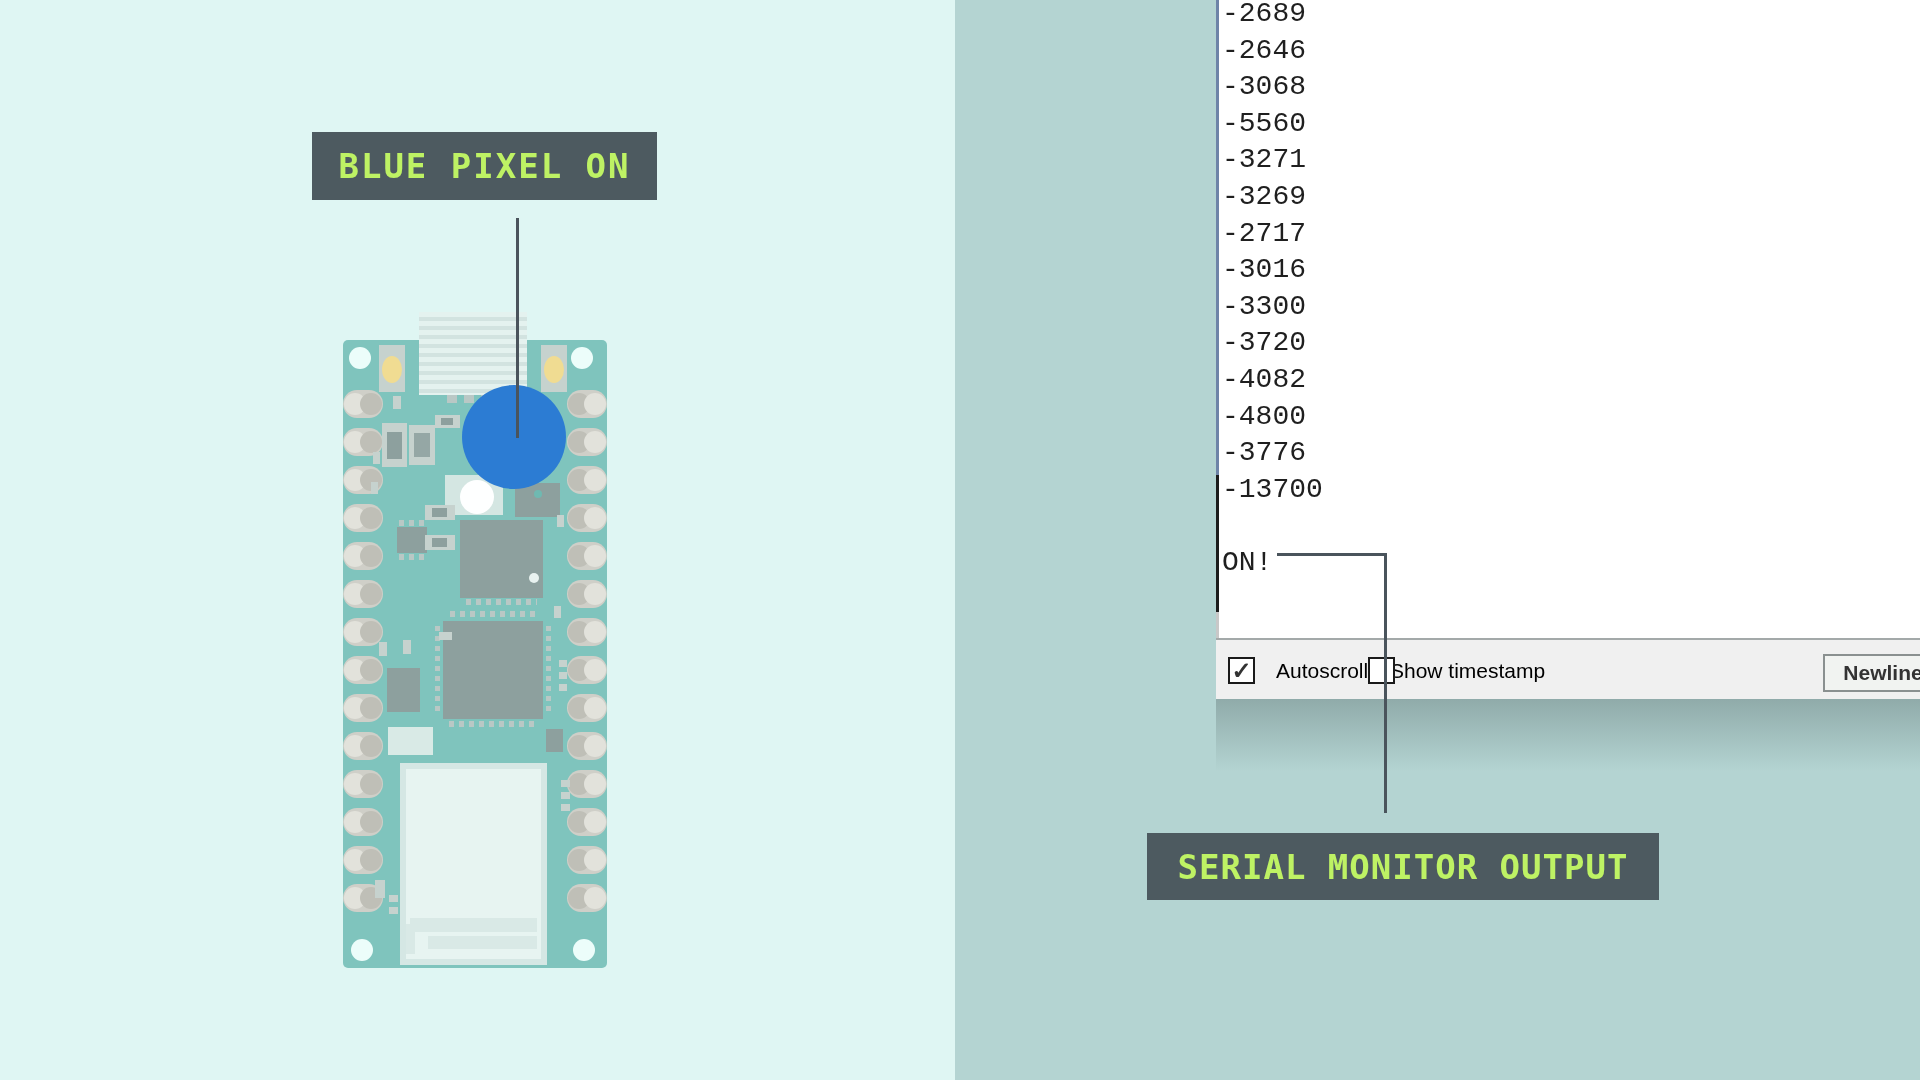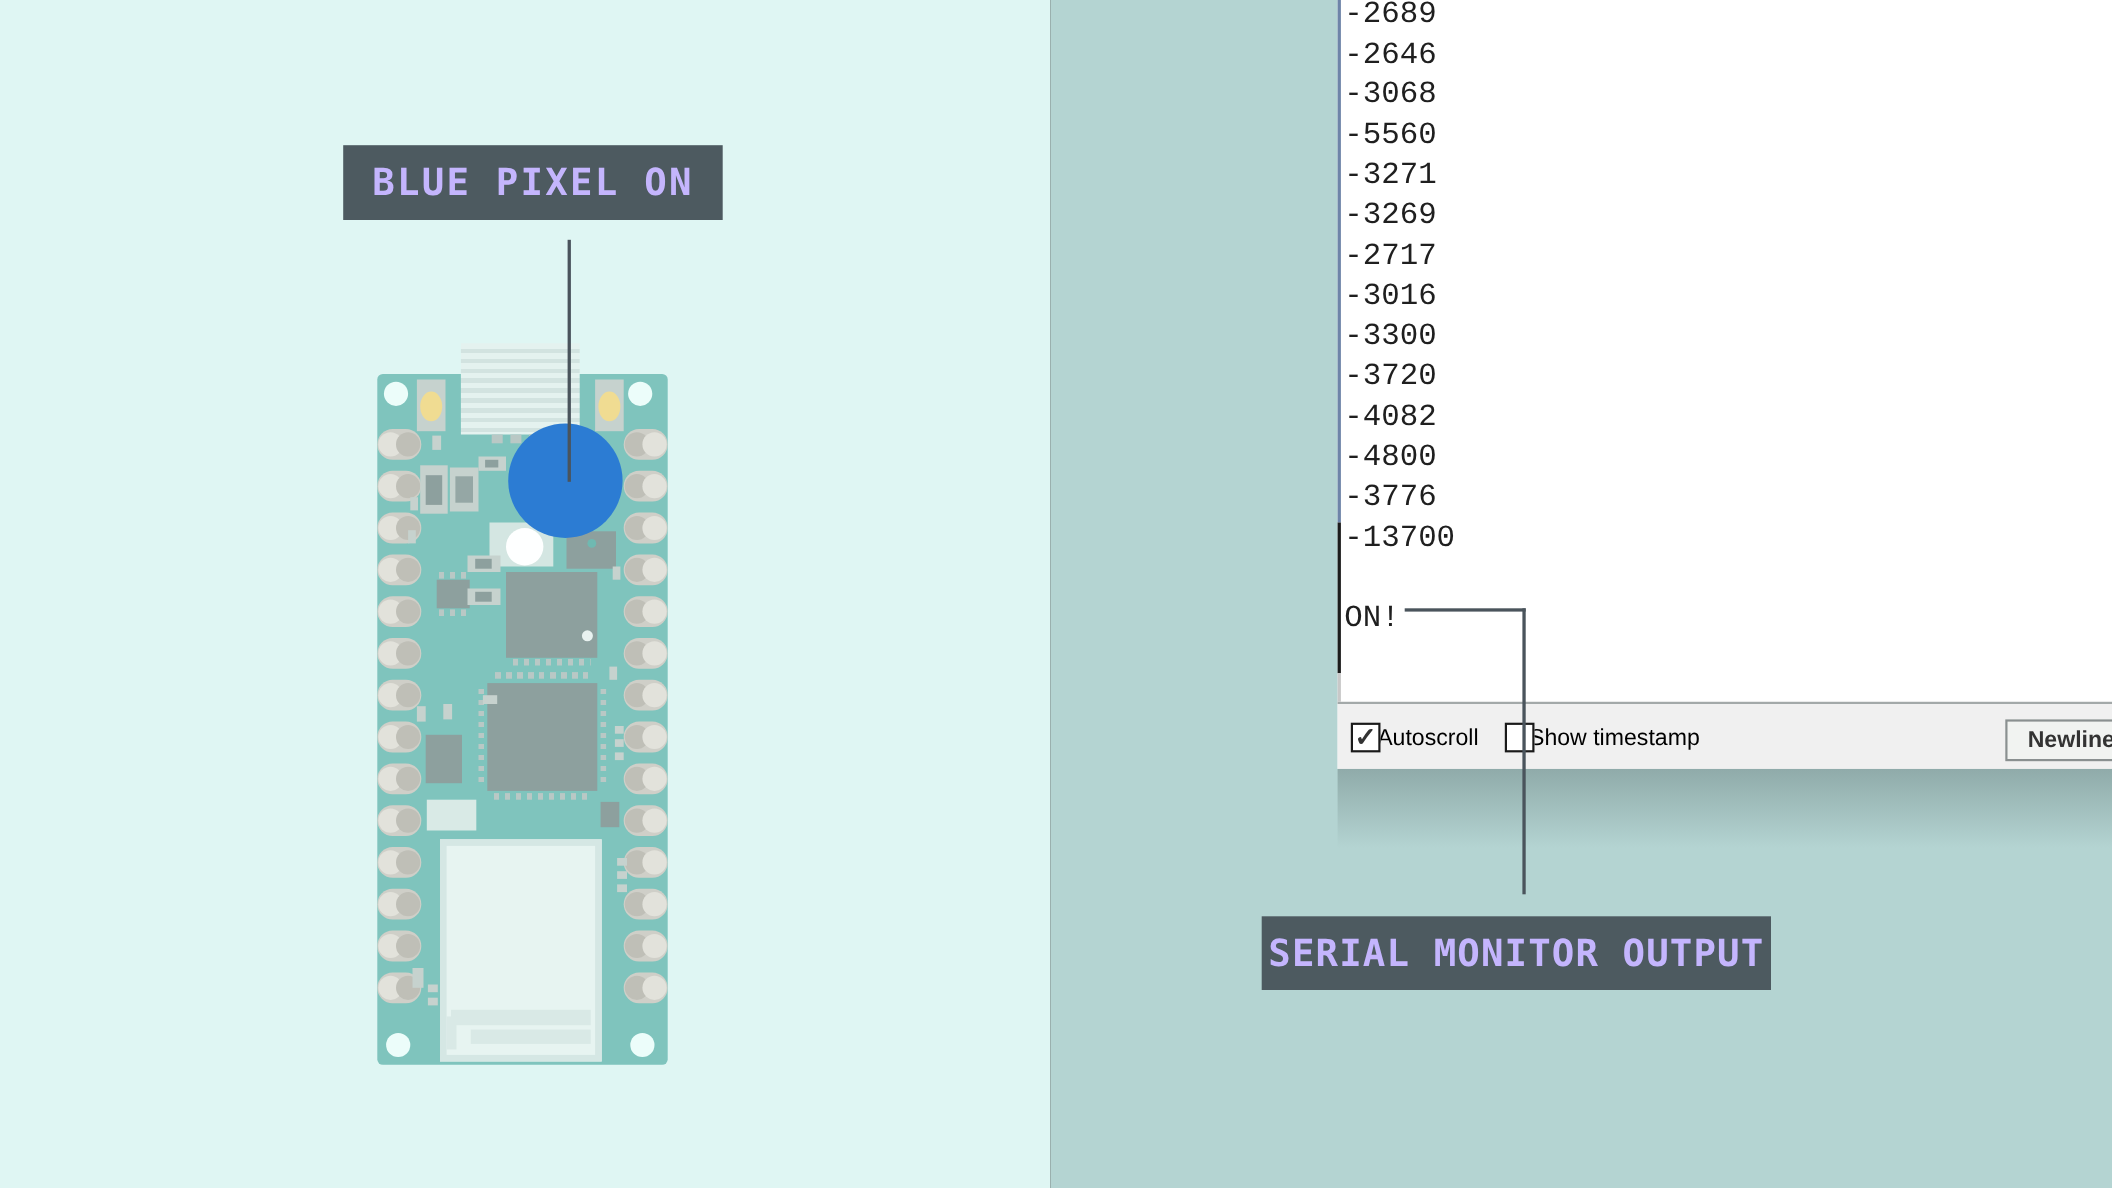--- a/index.html
+++ b/index.html
@@ -3,24 +3,24 @@
 <meta charset="utf-8">
 <style>
   html,body{margin:0;padding:0;background:#222;}
   #screen{position:relative;width:1920px;height:1080px;overflow:hidden;
           font-family:"Liberation Sans",sans-serif;}
   
   .bg-left {position:absolute;left:0;top:0;width:955px;height:1080px;background:#dff6f3;}
   .bg-right{position:absolute;left:955px;top:0;width:965px;height:1080px;background:#b4d4d2;}
 
   
-  .callout{position:absolute;background:#4d5a60;color:#c4b5fd;display:flex;align-items:center;justify-content:center;
+  .callout{position:absolute;background:#4d5a60;color:#bef264;display:flex;align-items:center;justify-content:center;
            font-family:"DejaVu Sans Mono",monospace;font-weight:bold;font-size:34px;letter-spacing:2px;z-index:4;}
   #label-blue-pixel{left:312px;top:132px;width:345px;height:68px;}
-  #label-serial-out{left:1147px;top:833px;width:463px;height:67px;letter-spacing:1px;}
+  #label-serial-out{left:1147px;top:833px;width:512px;height:67px;letter-spacing:1px;}
   .ann-line{position:absolute;background:#4a545c;z-index:5;}
   #line-a    {left:516px;top:218px;width:3px;height:220px;}
   #line-b-h  {left:1277px;top:553px;width:110px;height:3px;}
   #line-b-v  {left:1384px;top:553px;width:3px;height:260px;}
 
   
   #board{position:absolute;left:343px;top:340px;width:264px;height:628px;background:#7fc4bd;border-radius:5px;z-index:2;}
   .hole{position:absolute;width:22px;height:22px;border-radius:50%;background:#ecfdfa;}
   .ledpad{position:absolute;width:26px;height:47px;background:#c6d2ce;}
   .yled{position:absolute;width:20px;height:27px;border-radius:50%;background:#f0dc92;}
@@ -48,21 +48,21 @@
   #edge3{top:612px;height:26px;background:#c8c8c8;}
   #serial-text{position:absolute;left:6px;top:-4px;font-family:"Liberation Mono",monospace;
        font-size:28px;line-height:36.6px;color:#1f1f1f;white-space:pre;}
   #toolbar{position:absolute;left:0;top:638px;width:704px;height:61px;background:#f0f0f0;
        border-top:2px solid #a3a9a9;box-sizing:border-box;}
   .cb{position:absolute;top:17px;width:23px;height:23px;background:#fff;border:2px solid #1a1a1a;z-index:6;
       display:flex;align-items:center;justify-content:center;font-size:24px;font-weight:bold;color:#333;}
   #cb-autoscroll{left:12px;}
   #cb-timestamp{left:152px;}
   .cb-label{position:absolute;top:0;height:61px;display:flex;align-items:center;font-size:21px;color:#000;}
-  #lbl-autoscroll{left:36px;text-align:center;}
+  #lbl-autoscroll{left:60px;text-align:center;}
   #lbl-timestamp{left:174px;}
   #newline-dd{position:absolute;left:607px;top:14px;width:120px;height:38px;background:#f1f3f1;
       border:2px solid #8a9090;box-sizing:border-box;display:flex;align-items:center;justify-content:center;
       font-size:21px;font-weight:bold;color:#333;z-index:6;}
   #panel-shadow{position:absolute;left:1216px;top:699px;width:704px;height:72px;z-index:1;
       background:linear-gradient(to bottom,rgba(84,104,104,.38),rgba(84,104,104,0));}
 </style>
 </head>
 <body>
 

